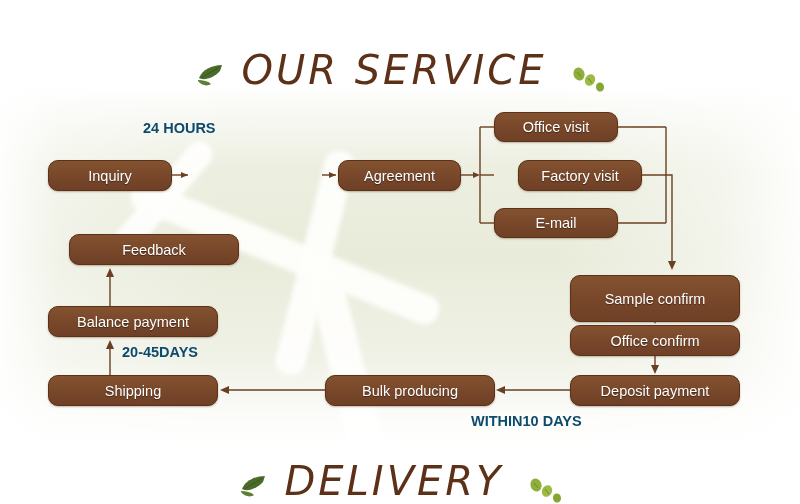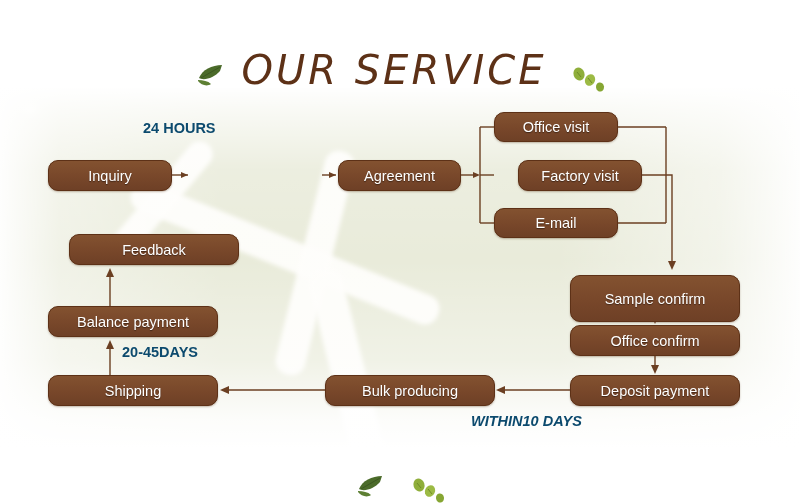--- a/index.html
+++ b/index.html
@@ -223,20 +223,21 @@
   </div>
 
   <div class="heading" id="heading-bottom">
     <span class="leaf-deco">
       <svg width="30" height="30" viewBox="0 0 30 30">
         <path d="M28 3 C18 3 8 8 5 16 C10 19 20 16 26 9 Z" fill="#4b6b2a"></path>
         <path d="M26 5 C19 9 12 13 7 16" stroke="#3c5721" stroke-width="1" fill="none"></path>
         <path d="M4 18 C9 18 14 19 17 22 C13 25 7 23 4 19 Z" fill="#5d7f33"></path>
       </svg>
     </span>
+    <span class="txt">DELIVERY</span>
     <span class="bean-deco">
       <svg width="36" height="28" viewBox="0 0 36 28">
         <ellipse cx="9" cy="9" rx="5.5" ry="6.5" fill="#8fae3a" transform="rotate(-18 9 9)"></ellipse>
         <ellipse cx="20" cy="15" rx="5" ry="6" fill="#9cba44" transform="rotate(25 20 15)"></ellipse>
         <ellipse cx="30" cy="22" rx="4" ry="4.6" fill="#86a633" transform="rotate(-10 30 22)"></ellipse>
         <path d="M7 7 L11 12" stroke="#6e8c28" stroke-width="1"></path>
         <path d="M18 13 L22 18" stroke="#6e8c28" stroke-width="1"></path>
       </svg>
     </span>
   </div>
@@ -295,15 +296,15 @@
   <div class="node" style="left:570px; top:325px; width:170px; height:31px;">Office confirm</div>
   <div class="node" style="left:570px; top:375px; width:170px; height:31px;">Deposit payment</div>
 
   <div class="node" style="left:325px; top:375px; width:170px; height:31px;">Bulk producing</div>
   <div class="node" style="left:48px;  top:375px; width:170px; height:31px;">Shipping</div>
   <div class="node" style="left:48px;  top:306px; width:170px; height:31px;">Balance payment</div>
   <div class="node" style="left:48px;  top:234px; width:170px; height:31px;margin-left:21px;">Feedback</div>
 
   <div class="time-label" style="left:143px; top:120px;">24 HOURS</div>
   <div class="time-label" style="left:122px; top:344px;">20-45DAYS</div>
-  <div class="time-label" style="left:471px; top:413px;font-style:italic;">WITHIN10 DAYS</div>
+  <div class="time-label" style="left:471px; top:413px;">WITHIN10 DAYS</div>
 
 </div>
 
 </body></html>

